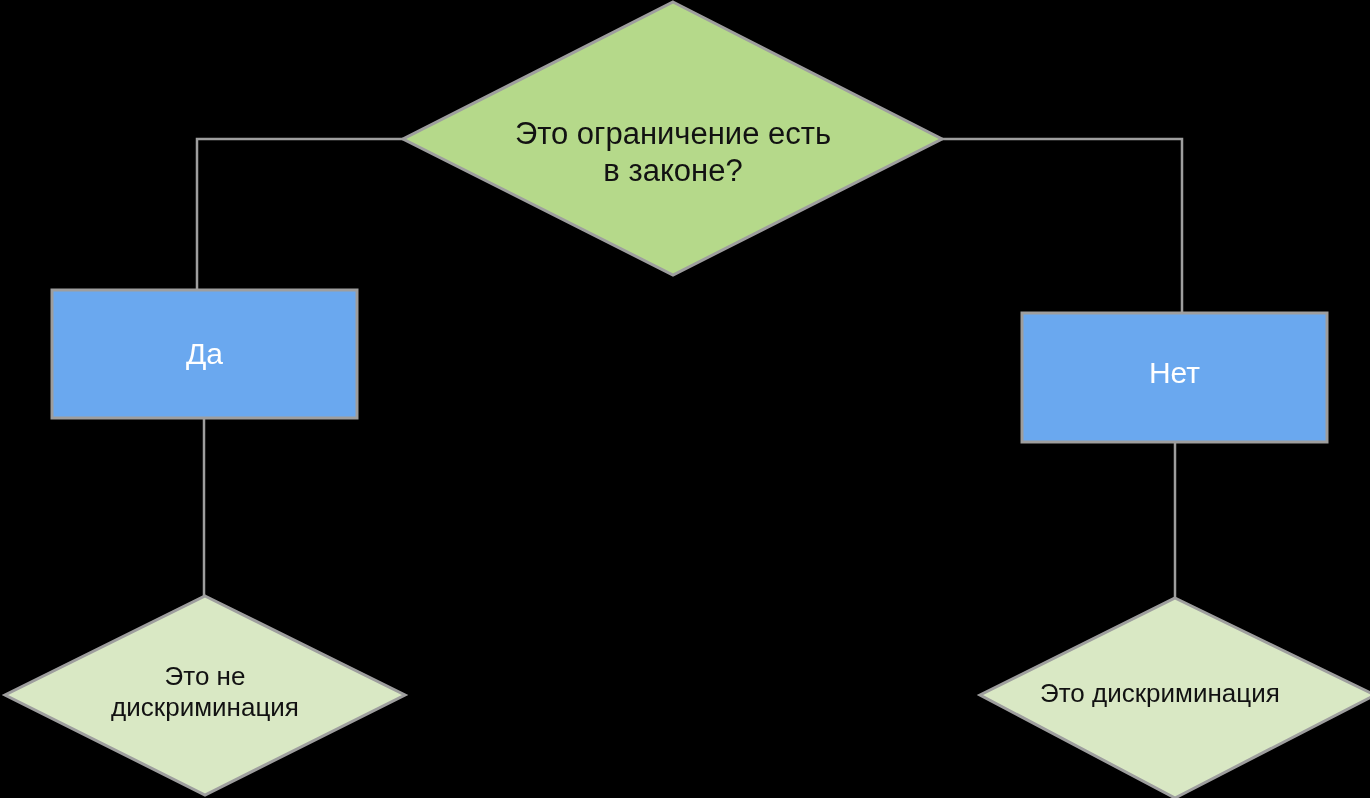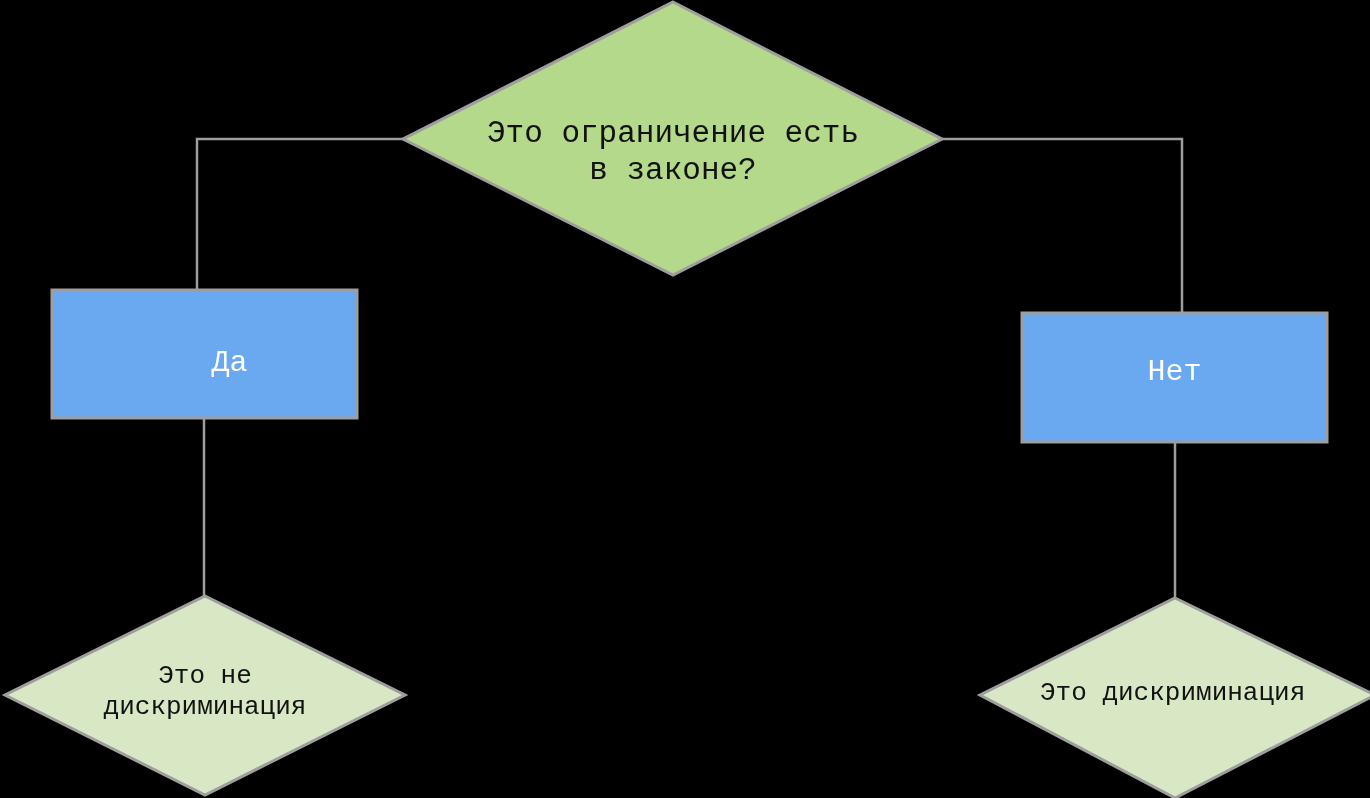--- a/index.html
+++ b/index.html
@@ -25,36 +25,34 @@
     top: 0;
     width: 1370px;
     height: 798px;
   }
   .node-label {
     position: absolute;
     text-align: center;
     white-space: pre-line;
     line-height: 1.18;
     pointer-events: none;
-    font-family: Liberation Mono, monospace;
   }
   .label-decision-top {
     left: 403px;
     top: 116px;
     width: 540px;
     font-size: 31px;
     color: #121212;
   }
   .label-yes {
     left: 52px;
-    top: 346px;
+    top: 336px;
     width: 305px;
     font-size: 30px;
     color: #FFFFFF;
-    margin-left: 25px;
   }
   .label-no {
     left: 1022px;
     top: 355px;
     width: 305px;
     font-size: 30px;
     color: #FFFFFF;
   }
   .label-not-discrimination {
     left: 5px;

